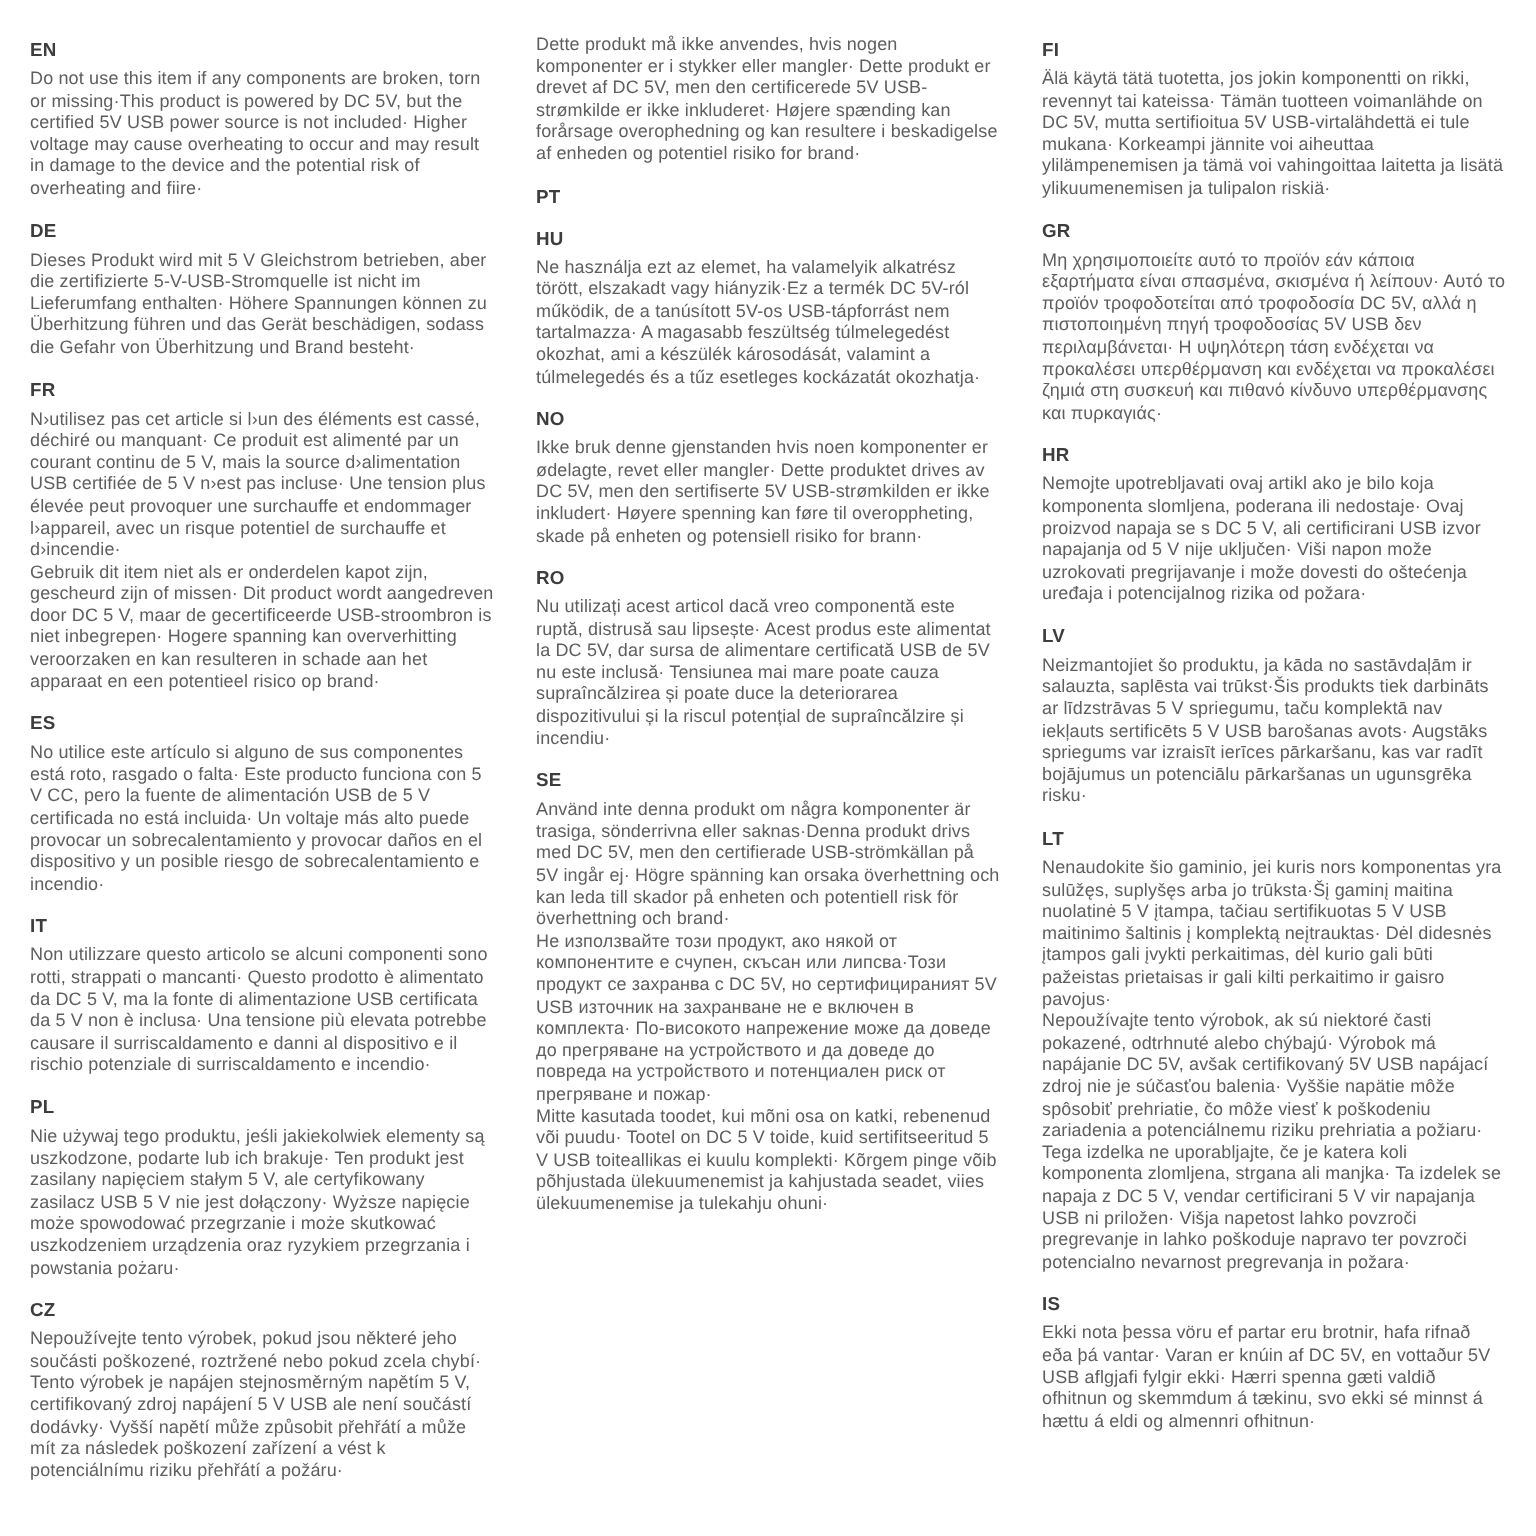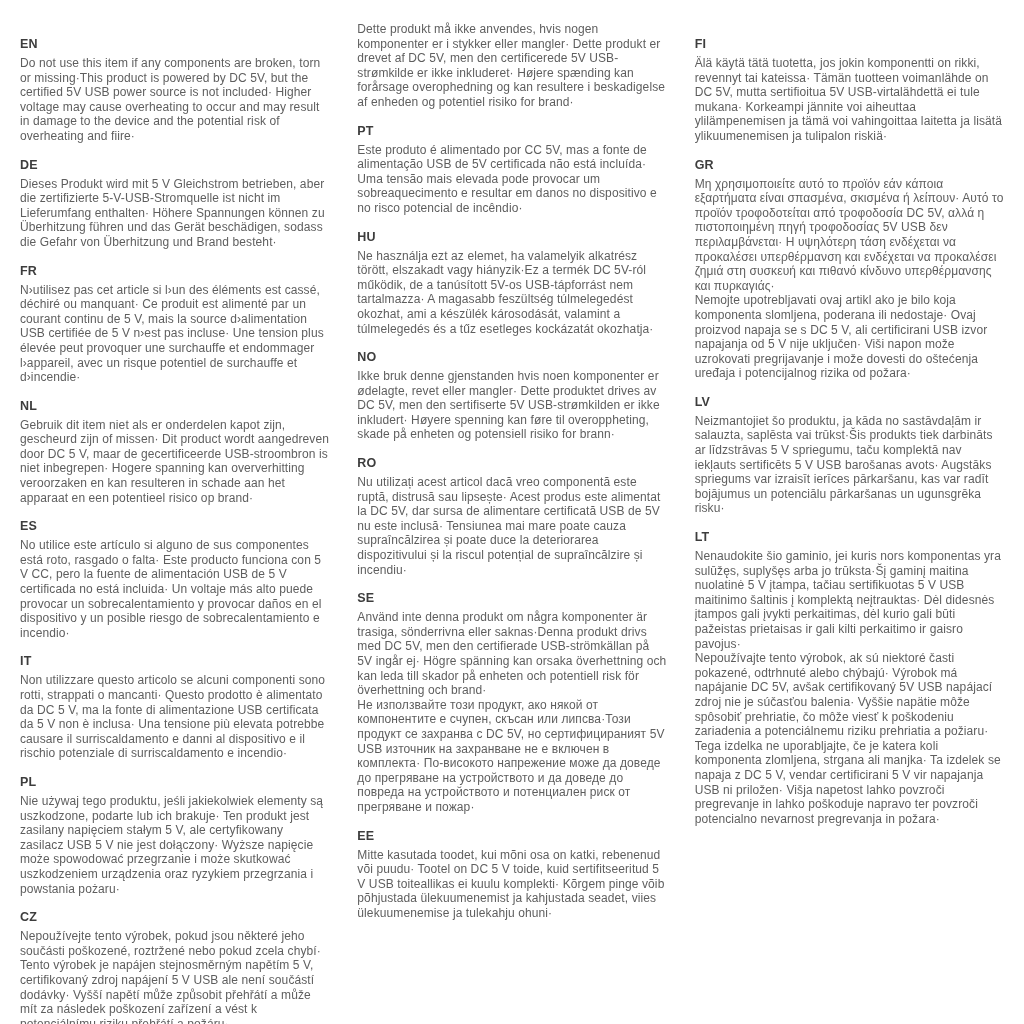--- a/index.html
+++ b/index.html
@@ -22,74 +22,74 @@
     min-width: 0;
   }
   .section-heading {
     font-size: 12.5px;
     font-weight: bold;
     color: #3d3d3d;
     letter-spacing: 0.2px;
     margin: 14px 0 5px 0;
   }
   .column .section-heading:first-child {
-    margin-top: 15px;
+    margin-top: 4px;
   }
   .section-text {
     font-size: 12px;
     line-height: 14.6px;
     color: #5e5e5e;
     letter-spacing: 0.1px;
     margin: 0;
   }
 </style>
 </head>
 <body>
 
 <div class="page">
     <div class="column">
       <h2 class="section-heading">EN</h2>
       <p class="section-text">Do not use this item if any components are broken, torn or missing·This product is powered by DC 5V, but the certified 5V USB power source is not included· Higher voltage may cause overheating to occur and may result in damage to the device and the potential risk of overheating and fiire·</p>
       <h2 class="section-heading">DE</h2>
       <p class="section-text">Dieses Produkt wird mit 5 V Gleichstrom betrieben, aber die zertifizierte 5-V-USB-Stromquelle ist nicht im Lieferumfang enthalten· Höhere Spannungen können zu Überhitzung führen und das Gerät beschädigen, sodass die Gefahr von Überhitzung und Brand besteht·</p>
       <h2 class="section-heading">FR</h2>
       <p class="section-text">N›utilisez pas cet article si l›un des éléments est cassé, déchiré ou manquant· Ce produit est alimenté par un courant continu de 5 V, mais la source d›alimentation USB certifiée de 5 V n›est pas incluse· Une tension plus élevée peut provoquer une surchauffe et endommager l›appareil, avec un risque potentiel de surchauffe et d›incendie·</p>
-      <h2 class="section-heading">NL</h2>
       <p class="section-text">Gebruik dit item niet als er onderdelen kapot zijn, gescheurd zijn of missen· Dit product wordt aangedreven door DC 5 V, maar de gecertificeerde USB-stroombron is niet inbegrepen· Hogere spanning kan oververhitting veroorzaken en kan resulteren in schade aan het apparaat en een potentieel risico op brand·</p>
       <h2 class="section-heading">ES</h2>
       <p class="section-text">No utilice este artículo si alguno de sus componentes está roto, rasgado o falta· Este producto funciona con 5 V CC, pero la fuente de alimentación USB de 5 V certificada no está incluida· Un voltaje más alto puede provocar un sobrecalentamiento y provocar daños en el dispositivo y un posible riesgo de sobrecalentamiento e incendio·</p>
       <h2 class="section-heading">IT</h2>
       <p class="section-text">Non utilizzare questo articolo se alcuni componenti sono rotti, strappati o mancanti· Questo prodotto è alimentato da DC 5 V, ma la fonte di alimentazione USB certificata da 5 V non è inclusa· Una tensione più elevata potrebbe causare il surriscaldamento e danni al dispositivo e il rischio potenziale di surriscaldamento e incendio·</p>
       <h2 class="section-heading">PL</h2>
       <p class="section-text">Nie używaj tego produktu, jeśli jakiekolwiek elementy są uszkodzone, podarte lub ich brakuje· Ten produkt jest zasilany napięciem stałym 5 V, ale certyfikowany zasilacz USB 5 V nie jest dołączony· Wyższe napięcie może spowodować przegrzanie i może skutkować uszkodzeniem urządzenia oraz ryzykiem przegrzania i powstania pożaru·</p>
       <h2 class="section-heading">CZ</h2>
       <p class="section-text">Nepoužívejte tento výrobek, pokud jsou některé jeho součásti poškozené, roztržené nebo pokud zcela chybí· Tento výrobek je napájen stejnosměrným napětím 5 V, certifikovaný zdroj napájení 5 V USB ale není součástí dodávky· Vyšší napětí může způsobit přehřátí a může mít za následek poškození zařízení a vést k potenciálnímu riziku přehřátí a požáru·</p>
     </div>
     <div class="column">
       <p class="section-text">Dette produkt må ikke anvendes, hvis nogen komponenter er i stykker eller mangler· Dette produkt er drevet af DC 5V, men den certificerede 5V USB-strømkilde er ikke inkluderet· Højere spænding kan forårsage overophedning og kan resultere i beskadigelse af enheden og potentiel risiko for brand·</p>
       <h2 class="section-heading">PT</h2>
-      <p class="section-text">Este produto é alimentado por CC 5V, mas a fonte de alimentação USB de 5V certificada não está incluída· Uma tensão mais elevada pode provocar um sobreaquecimento e resultar em danos no dispositivo e no risco potencial de incêndio·</p>
       <h2 class="section-heading">HU</h2>
       <p class="section-text">Ne használja ezt az elemet, ha valamelyik alkatrész törött, elszakadt vagy hiányzik·Ez a termék DC 5V-ról működik, de a tanúsított 5V-os USB-tápforrást nem tartalmazza· A magasabb feszültség túlmelegedést okozhat, ami a készülék károsodását, valamint a túlmelegedés és a tűz esetleges kockázatát okozhatja·</p>
       <h2 class="section-heading">NO</h2>
       <p class="section-text">Ikke bruk denne gjenstanden hvis noen komponenter er ødelagte, revet eller mangler· Dette produktet drives av DC 5V, men den sertifiserte 5V USB-strømkilden er ikke inkludert· Høyere spenning kan føre til overoppheting, skade på enheten og potensiell risiko for brann·</p>
       <h2 class="section-heading">RO</h2>
       <p class="section-text">Nu utilizați acest articol dacă vreo componentă este ruptă, distrusă sau lipsește· Acest produs este alimentat la DC 5V, dar sursa de alimentare certificată USB de 5V nu este inclusă· Tensiunea mai mare poate cauza supraîncălzirea și poate duce la deteriorarea dispozitivului și la riscul potențial de supraîncălzire și incendiu·</p>
       <h2 class="section-heading">SE</h2>
       <p class="section-text">Använd inte denna produkt om några komponenter är trasiga, sönderrivna eller saknas·Denna produkt drivs med DC 5V, men den certifierade USB-strömkällan på 5V ingår ej· Högre spänning kan orsaka överhettning och kan leda till skador på enheten och potentiell risk för överhettning och brand·</p>
       <p class="section-text">Не използвайте този продукт, ако някой от компонентите е счупен, скъсан или липсва·Този продукт се захранва с DC 5V, но сертифицираният 5V USB източник на захранване не е включен в комплекта· По-високото напрежение може да доведе до прегряване на устройството и да доведе до повреда на устройството и потенциален риск от прегряване и пожар·</p>
-      <h2 class="section-heading">EE</h2>
       <p class="section-text">Mitte kasutada toodet, kui mõni osa on katki, rebenenud või puudu· Tootel on DC 5 V toide, kuid sertifitseeritud 5 V USB toiteallikas ei kuulu komplekti· Kõrgem pinge võib põhjustada ülekuumenemist ja kahjustada seadet, viies ülekuumenemise ja tulekahju ohuni·</p>
     </div>
     <div class="column">
       <h2 class="section-heading">FI</h2>
       <p class="section-text">Älä käytä tätä tuotetta, jos jokin komponentti on rikki, revennyt tai kateissa· Tämän tuotteen voimanlähde on DC 5V, mutta sertifioitua 5V USB-virtalähdettä ei tule mukana· Korkeampi jännite voi aiheuttaa ylilämpenemisen ja tämä voi vahingoittaa laitetta ja lisätä ylikuumenemisen ja tulipalon riskiä·</p>
       <h2 class="section-heading">GR</h2>
       <p class="section-text">Μη χρησιμοποιείτε αυτό το προϊόν εάν κάποια εξαρτήματα είναι σπασμένα, σκισμένα ή λείπουν· Αυτό το προϊόν τροφοδοτείται από τροφοδοσία DC 5V, αλλά η πιστοποιημένη πηγή τροφοδοσίας 5V USB δεν περιλαμβάνεται· Η υψηλότερη τάση ενδέχεται να προκαλέσει υπερθέρμανση και ενδέχεται να προκαλέσει ζημιά στη συσκευή και πιθανό κίνδυνο υπερθέρμανσης και πυρκαγιάς·</p>
+      <h2 class="section-heading">HR</h2>
       <p class="section-text">Nemojte upotrebljavati ovaj artikl ako je bilo koja komponenta slomljena, poderana ili nedostaje· Ovaj proizvod napaja se s DC 5 V, ali certificirani USB izvor napajanja od 5 V nije uključen· Viši napon može uzrokovati pregrijavanje i može dovesti do oštećenja uređaja i potencijalnog rizika od požara·</p>
       <h2 class="section-heading">LV</h2>
       <p class="section-text">Neizmantojiet šo produktu, ja kāda no sastāvdaļām ir salauzta, saplēsta vai trūkst·Šis produkts tiek darbināts ar līdzstrāvas 5 V spriegumu, taču komplektā nav iekļauts sertificēts 5 V USB barošanas avots· Augstāks spriegums var izraisīt ierīces pārkaršanu, kas var radīt bojājumus un potenciālu pārkaršanas un ugunsgrēka risku·</p>
       <h2 class="section-heading">LT</h2>
       <p class="section-text">Nenaudokite šio gaminio, jei kuris nors komponentas yra sulūžęs, suplyšęs arba jo trūksta·Šį gaminį maitina nuolatinė 5 V įtampa, tačiau sertifikuotas 5 V USB maitinimo šaltinis į komplektą neįtrauktas· Dėl didesnės įtampos gali įvykti perkaitimas, dėl kurio gali būti pažeistas prietaisas ir gali kilti perkaitimo ir gaisro pavojus·</p>
       <p class="section-text">Nepoužívajte tento výrobok, ak sú niektoré časti pokazené, odtrhnuté alebo chýbajú· Výrobok má napájanie DC 5V, avšak certifikovaný 5V USB napájací zdroj nie je súčasťou balenia· Vyššie napätie môže spôsobiť prehriatie, čo môže viesť k poškodeniu zariadenia a potenciálnemu riziku prehriatia a požiaru·</p>
       <p class="section-text">Tega izdelka ne uporabljajte, če je katera koli komponenta zlomljena, strgana ali manjka· Ta izdelek se napaja z DC 5 V, vendar certificirani 5 V vir napajanja USB ni priložen· Višja napetost lahko povzroči pregrevanje in lahko poškoduje napravo ter povzroči potencialno nevarnost pregrevanja in požara·</p>
+      <h2 class="section-heading">IS</h2>
+      <p class="section-text">Ekki nota þessa vöru ef partar eru brotnir, hafa rifnað eða þá vantar· Varan er knúin af DC 5V, en vottaður 5V USB aflgjafi fylgir ekki· Hærri spenna gæti valdið ofhitnun og skemmdum á tækinu, svo ekki sé minnst á hættu á eldi og almennri ofhitnun·</p>
     </div>
   </div>
 
 </body></html>

